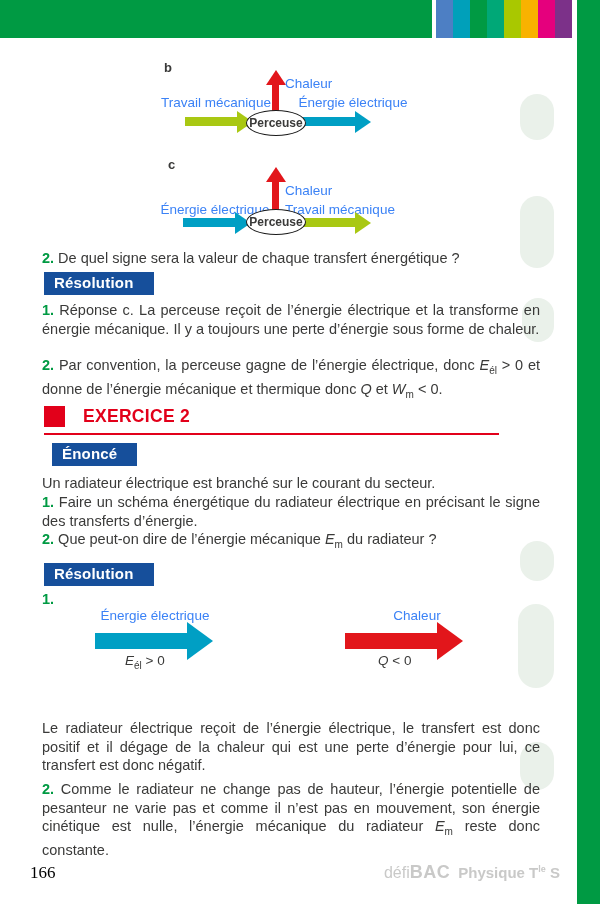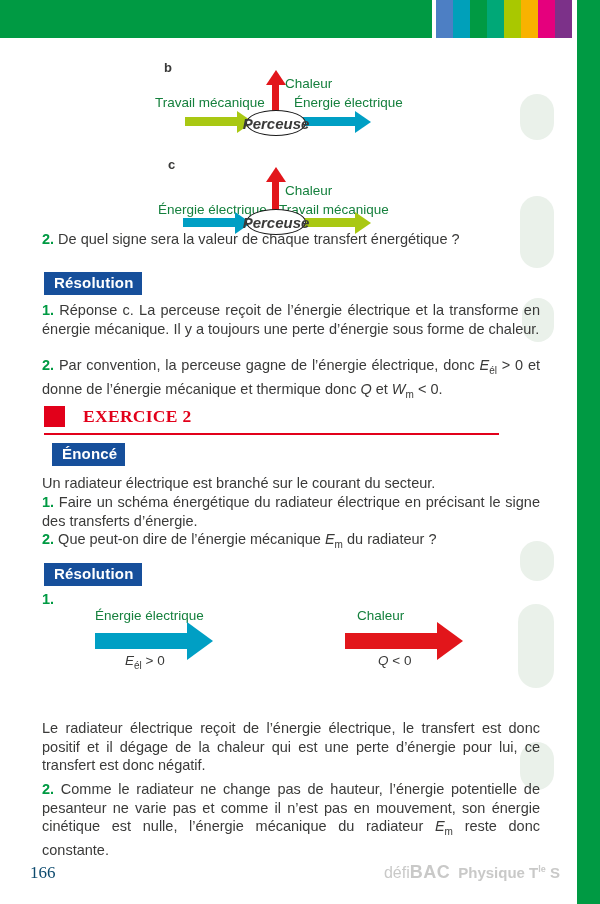--- a/index.html
+++ b/index.html
@@ -15,49 +15,49 @@
   .stripe{width:17px;height:38px;}
   .sidebar{position:absolute;left:577px;top:0;width:23px;height:904px;background:#009a43;}
   .deco{position:absolute;background:#eaf1ea;}
   .para{position:absolute;left:42px;width:498px;font-size:14.5px;line-height:18.5px;text-align:justify;margin:0;}
   .num{font-weight:bold;}
   .green-num{color:#009a43;}
   .var{font-style:italic;}
   sub{font-size:10px;}
   
   .badge{position:absolute;left:44px;background:#164f9b;color:#ffffff;font-weight:bold;
-         font-size:15px;padding:2px 8px 4px 10px;letter-spacing:.2px;}
+         font-size:15px;padding:2px 20px 4px 10px;letter-spacing:.2px;}
   
   .ex-header{position:absolute;left:44px;top:406px;width:455px;display:flex;align-items:center;gap:18px;
              border-bottom:2.5px solid #e2001a;padding-bottom:6px;}
   .ex-square{width:21px;height:21px;background:#e2001a;}
-  .ex-title{color:#e2001a;font-weight:bold;font-size:17.5px;letter-spacing:.3px;font-family:Liberation Serif, serif;}
+  .ex-title{color:#e2001a;font-weight:bold;font-size:17.5px;letter-spacing:.3px;}
   
   .diagram{position:absolute;left:42px;width:498px;}
-  .dlabel{position:absolute;font-size:13.5px;color:#15803d;white-space:nowrap;}
+  .dlabel{position:absolute;font-size:13.5px;color:#3b82f6;white-space:nowrap;text-align:center;}
   .dtag{position:absolute;font-weight:bold;font-size:13px;}
   .ellipse{position:absolute;border:1.6px solid #1a1a1a;border-radius:50%;background:#fff;
            display:flex;align-items:center;justify-content:center;font-weight:bold;z-index:2;}
-  .ellipse.small{width:58px;height:24px;font-size:15px;font-style:italic;}
+  .ellipse.small{width:58px;height:24px;font-size:12px;}
   .ellipse.big{width:96px;height:52px;font-size:14px;}
   .arr-h{position:absolute;height:9px;background:var(--c);}
   .arr-h::after{content:"";position:absolute;left:100%;top:50%;transform:translateY(-50%);
                 border-left:16px solid var(--c);border-top:11px solid transparent;border-bottom:11px solid transparent;}
   .arr-h.big{height:16px;}
   .arr-h.big::after{border-left:26px solid var(--c);border-top:19px solid transparent;border-bottom:19px solid transparent;}
   .arr-v{position:absolute;width:7px;background:var(--c);}
   .arr-v::before{content:"";position:absolute;bottom:100%;left:50%;transform:translateX(-50%);
                  border-bottom:15px solid var(--c);border-left:10px solid transparent;border-right:10px solid transparent;}
   .c-green{--c:#a9c813;}
   .c-blue{--c:#009fc4;}
   .c-red{--c:#e2161b;}
   .mathlbl{position:absolute;font-size:13.5px;white-space:nowrap;}
   
   .footer{position:absolute;left:30px;right:40px;top:862px;display:flex;justify-content:space-between;align-items:baseline;}
-  .page-num{font-family:"Liberation Serif",serif;font-size:17px;color:#0c4a6e;}
+  .page-num{font-family:"Liberation Serif",serif;font-size:17px;color:#000000;}
   .brand{color:#c9c9c8;white-space:nowrap;}
   .brand .defi{font-size:16px;}
   .brand .bac{font-size:18px;font-weight:bold;letter-spacing:.5px;}
   .brand .subj{font-size:15px;font-weight:bold;margin-left:8px;}
   .brand sup{font-size:9px;}
 </style>
 </head>
 <body>
 
 <div class="header-bar"></div>
@@ -99,21 +99,21 @@
   <span class="dlabel" style="left:243px;top:33px;">Chaleur</span>
   <span class="dlabel" style="left:116px;top:52px;width:114px;">Énergie électrique</span>
   <span class="dlabel" style="left:237px;top:52px;width:122px;">Travail mécanique</span>
   <div class="arr-h c-blue" style="left:141px;top:68px;width:52px;"></div>
   <div class="ellipse small" style="left:204px;top:59px;">
       <span>Perceuse</span>
     </div>
   <div class="arr-h c-green" style="left:261px;top:68px;width:52px;"></div>
 </div>
 
-<p class="para" style="top:230px;"><b class="num green-num">2.</b><span> De quel signe sera la valeur de chaque transfert énergétique ?</span></p>
+<p class="para" style="top:249px;"><b class="num green-num">2.</b><span> De quel signe sera la valeur de chaque transfert énergétique ?</span></p>
 
 <div class="badge" style="top:272px;">Résolution</div>
 
 <p class="para" style="top:301px;"><b class="num green-num">1.</b><span> Réponse c. La perceuse reçoit de l’énergie électrique et la transforme en énergie mécanique. Il y a toujours une perte d’énergie sous forme de chaleur.</span></p>
 
 <p class="para" style="top:356px;"><b class="num green-num">2.</b><span> Par convention, la perceuse gagne de l’énergie électrique, donc </span><i class="var">E</i><sub>él</sub><span> &gt; 0</span><span> et donne de l’énergie mécanique et thermique donc </span><i class="var">Q</i><span> et </span><i class="var">W</i><sub>m</sub><span> &lt; 0.</span></p>
 
 <div class="ex-header">
   <div class="ex-square"></div>
   <span class="ex-title">EXERCICE 2</span>

